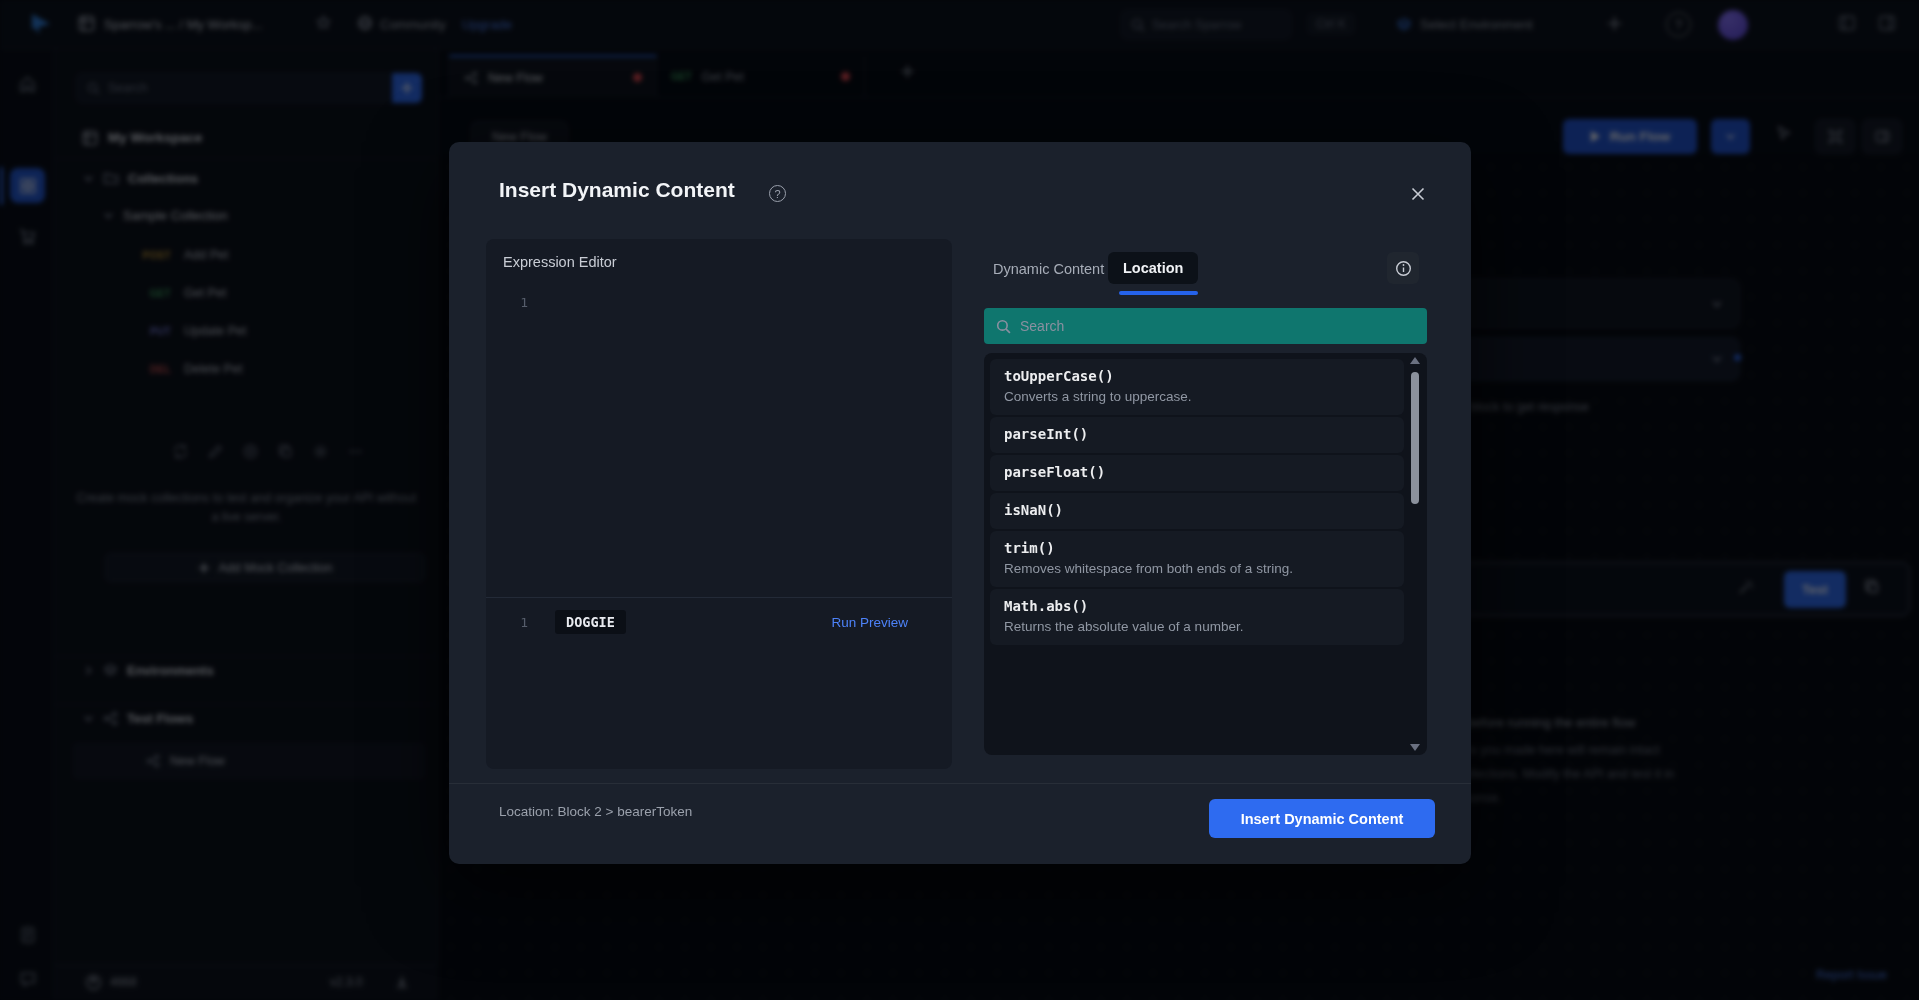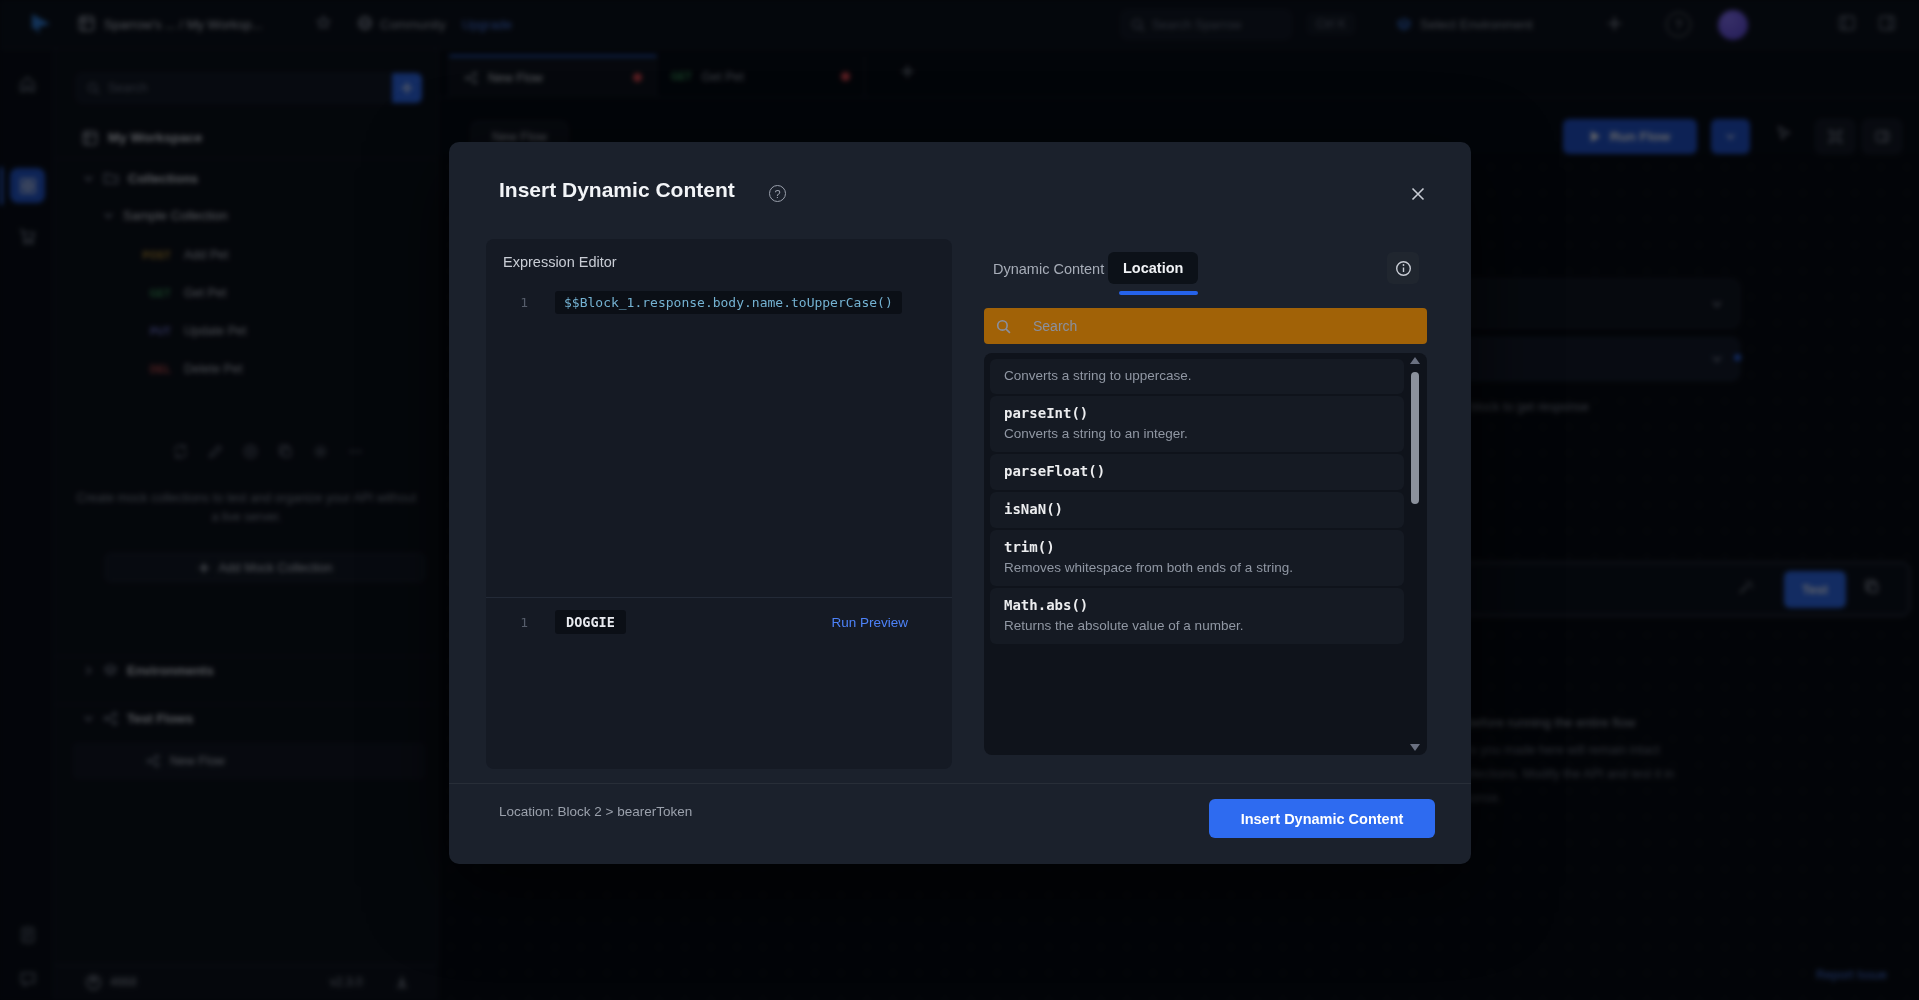--- a/index.html
+++ b/index.html
@@ -104,21 +104,21 @@
   .ln { position:absolute; width:30px; text-align:right; font-family:"DejaVu Sans Mono",monospace; font-size:13px; color:#565d6b; }
   .code-chip { position:absolute; left:69px; top:52px; background:#0b0f16; border-radius:3px; padding:4px 9px; font-family:"DejaVu Sans Mono",monospace; font-size:13px; color:#74b2d2; white-space:nowrap; }
   .expr-divider { position:absolute; left:0; top:358px; width:466px; border-top:1px solid #232a37; }
   .prev-chip { position:absolute; left:69px; top:371px; background:#0b0f16; border-radius:3px; padding:4px 11px; font-family:"DejaVu Sans Mono",monospace; font-size:13.5px; font-weight:bold; color:#e9ebf0; }
   .run-preview { position:absolute; right:44px; top:376px; font-size:13.5px; color:#4d82f8; }
 
   .rc-tab-dyn { position:absolute; left:544px; top:119px; font-size:14.5px; color:#a7adb8; }
   .rc-tab-fn { position:absolute; left:659px; top:110px; background:#0c1118; border-radius:6px; padding:8px 15px; font-size:14.5px; font-weight:bold; color:#f0f2f5; }
   .rc-underline { position:absolute; left:670px; top:149px; width:79px; height:4px; background:#2563eb; border-radius:2px; }
   .rc-info { position:absolute; left:938px; top:110px; width:32px; height:32px; background:#20262f; border-radius:6px; display:flex; align-items:center; justify-content:center; color:#c8ccd4; }
-  .rc-search { position:absolute; left:535px; top:166px; width:443px; height:36px; background:#a16207; border-radius:4px; display:flex; align-items:center; padding:0 12px; gap:22px; color:#8a90a0; }
+  .rc-search { position:absolute; left:535px; top:166px; width:443px; height:36px; background:#0f766e; border-radius:4px; display:flex; align-items:center; padding:0 12px; gap:9px; color:#8a90a0; }
   .rc-search input { background:transparent; border:none; outline:none; color:#d4d8df; font-size:14px; width:360px; font-family:"Liberation Sans",sans-serif; }
   .rc-search input::placeholder { color:#8a90a0; }
   .fn-list { position:absolute; left:535px; top:211px; width:443px; height:402px; background:#0f131b; border-radius:8px; overflow:hidden; padding:6px 26px 0 6px; }
   .fn-item { width:414px; background:#151a23; border-radius:6px; padding:7px 14px 8px; margin-bottom:2px; }
   .fn-name { font-family:"DejaVu Sans Mono",monospace; font-size:14px; font-weight:bold; color:#ecedef; line-height:21px; }
   .fn-desc { font-size:13.5px; color:#9097a3; line-height:20px; }
   .fn-scroll { position:absolute; left:961px; top:215px; width:10px; height:394px; }
   .fn-thumb { position:absolute; left:1px; top:15px; width:8px; height:132px; background:#8b919c; border-radius:4px; }
   .scroll-arrow { position:absolute; left:0; width:0; height:0; border-left:5px solid transparent; border-right:5px solid transparent; }
   .arrow-up { top:0; border-bottom:7px solid #6a7080; }
@@ -513,21 +513,20 @@
   <div class="m-help">?</div>
   <span class="m-close">
     <svg width="16" height="16" viewBox="0 0 16 16" stroke="currentColor" stroke-width="1.6" fill="none">
         <path d="M2.5 2.5 L13.5 13.5 M13.5 2.5 L2.5 13.5"></path>
       </svg>
   </span>
 
   <div class="expr-panel">
     <div class="expr-label">Expression Editor</div>
     <div class="ln" style="left:12px; top:56px;">1</div>
-    <div class="code-chip">$$Block_1.response.body.name.toUpperCase()</div>
     <div class="expr-divider"></div>
     <div class="ln" style="left:12px; top:376px;">1</div>
     <div class="prev-chip">DOGGIE</div>
     <span class="run-preview">Run Preview</span>
   </div>
 
   <span class="rc-tab-dyn">Dynamic Content</span>
   <span class="rc-tab-fn">Location</span>
   <div class="rc-underline"></div>
   <div class="rc-info">
@@ -544,27 +543,27 @@
           <circle cx="6" cy="6" r="4.4"></circle>
           <path d="M9.4 9.4 L13 13"></path>
         </svg>
     </span>
     <input placeholder="Search" style="">
   </div>
 
   <div class="fn-list">
 
       <div class="fn-item">
+        <div class="fn-name">toUpperCase()</div>
         <div class="fn-desc">Converts a string to uppercase.</div>
       </div>
 
 
       <div class="fn-item">
         <div class="fn-name">parseInt()</div>
-        <div class="fn-desc">Converts a string to an integer.</div>
       </div>
 
       <div class="fn-item">
         <div class="fn-name">parseFloat()</div>
       </div>
 
       <div class="fn-item">
         <div class="fn-name">isNaN()</div>
       </div>
 

